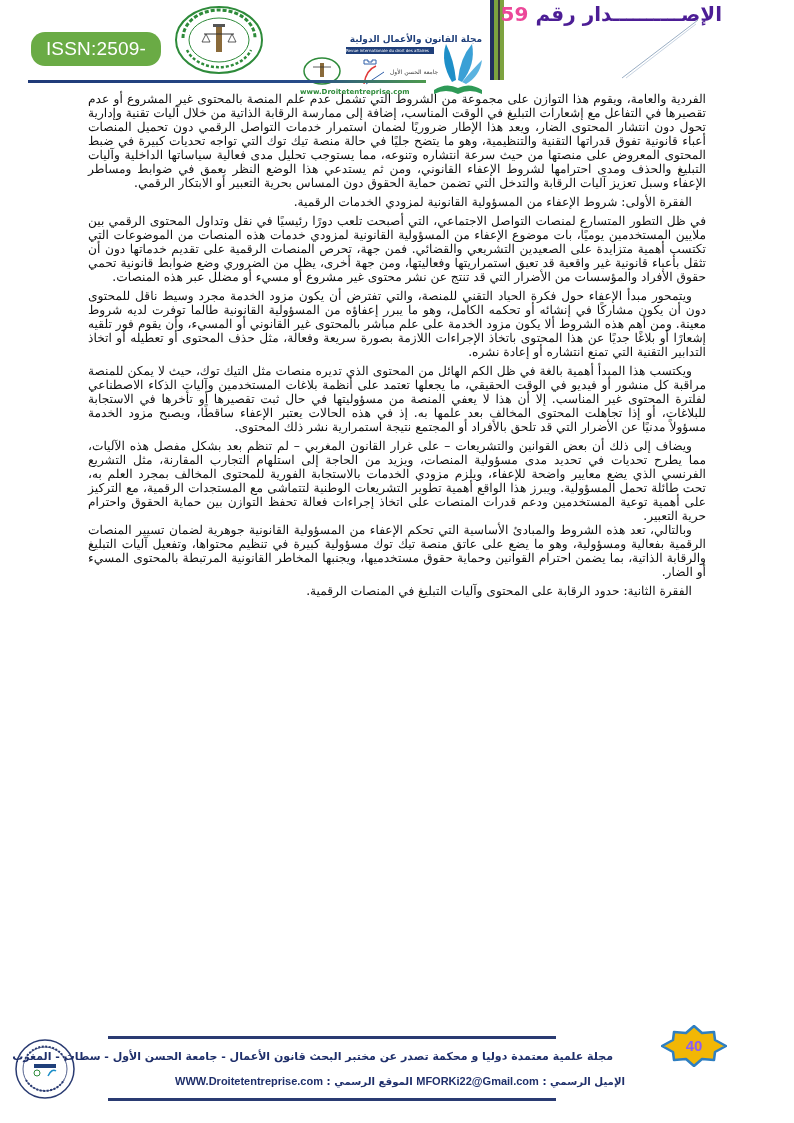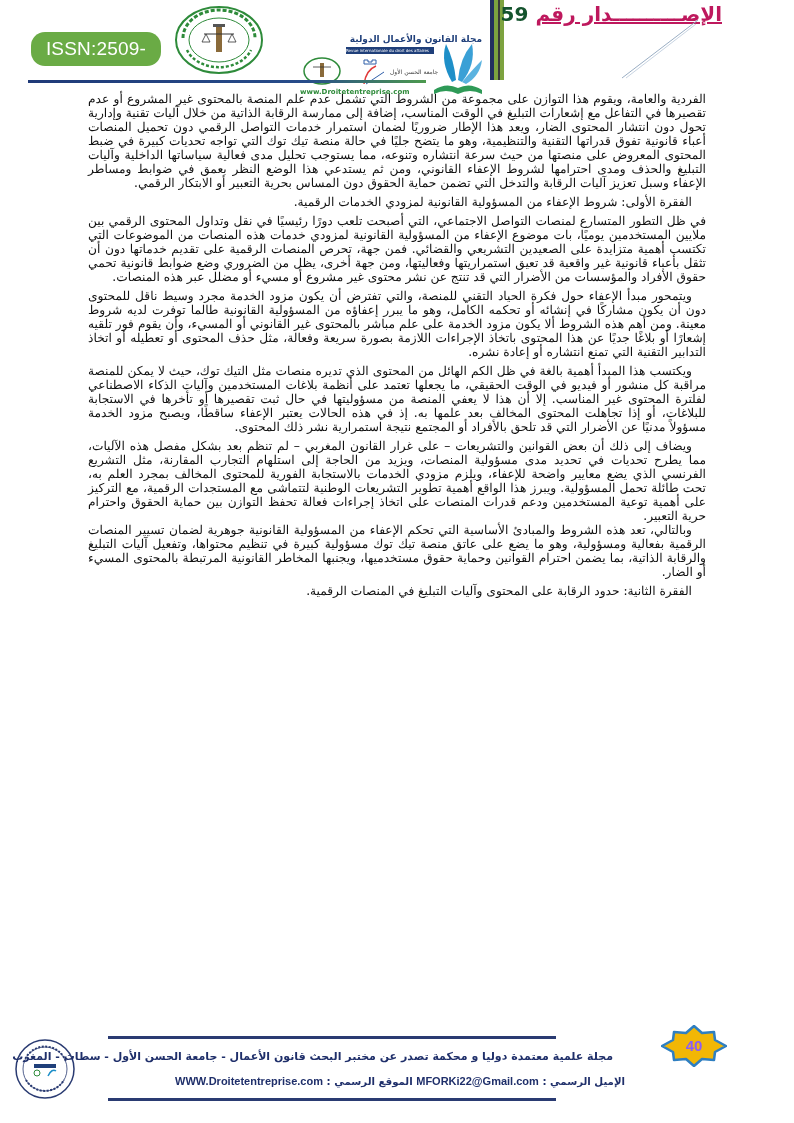--- a/index.html
+++ b/index.html
@@ -37,22 +37,22 @@
   .header-bars { position: absolute; left: 490px; top: 0; width: 14px; height: 80px; }
   .header-bars .bar-navy { position: absolute; left: 0; top: 0; width: 4px; height: 80px; background: #23305f; }
   .header-bars .bar-green1 { position: absolute; left: 4px; top: 0; width: 4px; height: 80px; background: #7da33f; }
   .header-bars .bar-green2 { position: absolute; left: 10px; top: 0; width: 4px; height: 80px; background: #7da33f; }
   .header-bars .bar-navy2 { position: absolute; left: 8px; top: 0; width: 2px; height: 80px; background: #3a3a3a; }
   .issue-title {
     position: absolute; left: 512px; top: 2px; width: 210px; height: 36px;
     direction: rtl; text-align: right; white-space: nowrap;
     font-family: "DejaVu Sans", sans-serif; font-weight: bold; font-size: 20px;
   }
-  .issue-title .it-label { color: #be185d; text-decoration: underline; }
-  .issue-title .it-num { color: #14532d; }
+  .issue-title .it-label { color: #4c1d95; }
+  .issue-title .it-num { color: #ec4899; }
   .issue-date {
     position: absolute; left: 510px; top: 42px; width: 212px; height: 36px;
     direction: rtl; text-align: right; white-space: nowrap;
     font-family: "DejaVu Sans", sans-serif; font-weight: bold; font-size: 25px; color: #5b96d0;
   }
   .header-slash { position: absolute; left: 620px; top: 18px; width: 80px; height: 62px; }
   .header-rule {
     position: absolute; left: 28px; top: 80px; width: 398px; height: 3px;
     background: linear-gradient(to right, #1f3a78, #274c8a 70%, #4d9a4e);
   }

